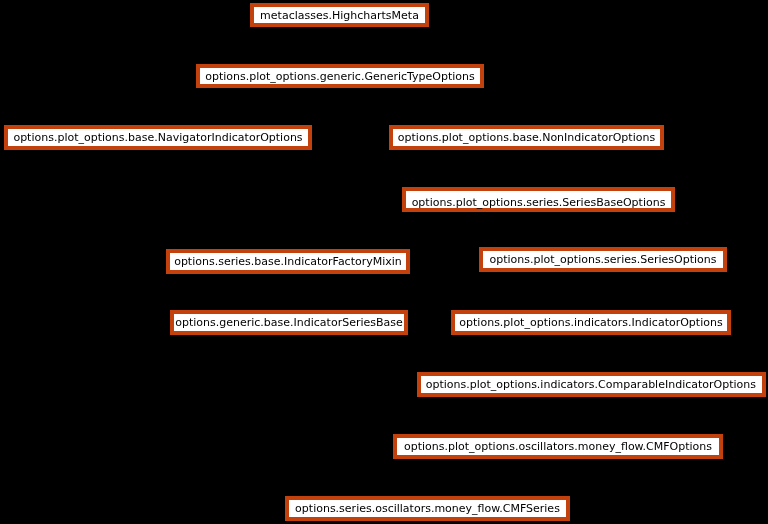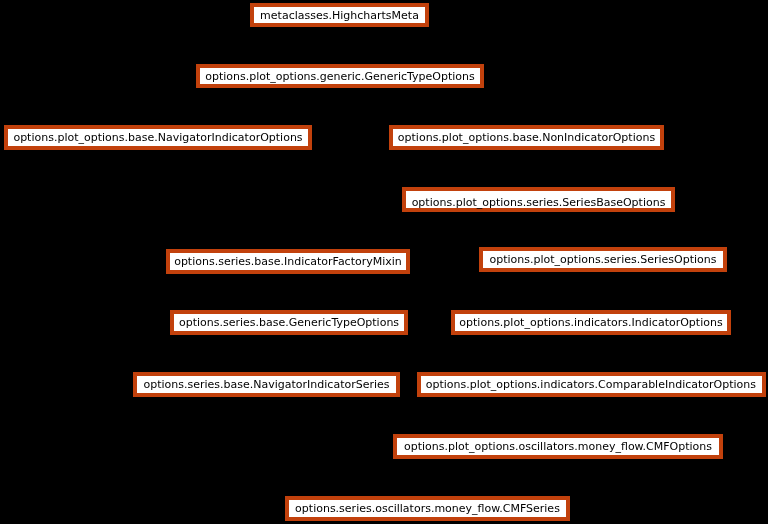--- a/index.html
+++ b/index.html
@@ -90,30 +90,27 @@
 
   <div class="node" style="left:166px; top:249px; width:244px; height:25px;">
     <span class="node-label">options.series.base.IndicatorFactoryMixin</span>
   </div>
 
   <div class="node" style="left:431px; top:247px; width:248px; height:25px;margin-left:48px;">
     <span class="node-label">options.plot_options.series.SeriesOptions</span>
   </div>
 
   <div class="node" style="left:170px; top:310px; width:238px; height:25px;">
-    <span class="node-label">options.series.base.GenericTypeOptions</span>
+    <span class="node-label">options.generic.base.IndicatorSeriesBase</span>
   </div>
 
   <div class="node" style="left:451px; top:310px; width:280px; height:25px;align-items:center;">
     <span class="node-label">options.plot_options.indicators.IndicatorOptions</span>
   </div>
 
-  <div class="node" style="left:133px; top:372px; width:267px; height:25px;">
-    <span class="node-label">options.series.base.NavigatorIndicatorSeries</span>
-  </div>
 
   <div class="node" style="left:417px; top:372px; width:349px; height:25px;justify-content:flex-end;">
     <span class="node-label">options.plot_options.indicators.ComparableIndicatorOptions</span>
   </div>
 
   <div class="node" style="left:393px; top:434px; width:330px; height:25px;">
     <span class="node-label">options.plot_options.oscillators.money_flow.CMFOptions</span>
   </div>
 
   <div class="node" style="left:285px; top:496px; width:285px; height:25px;">

